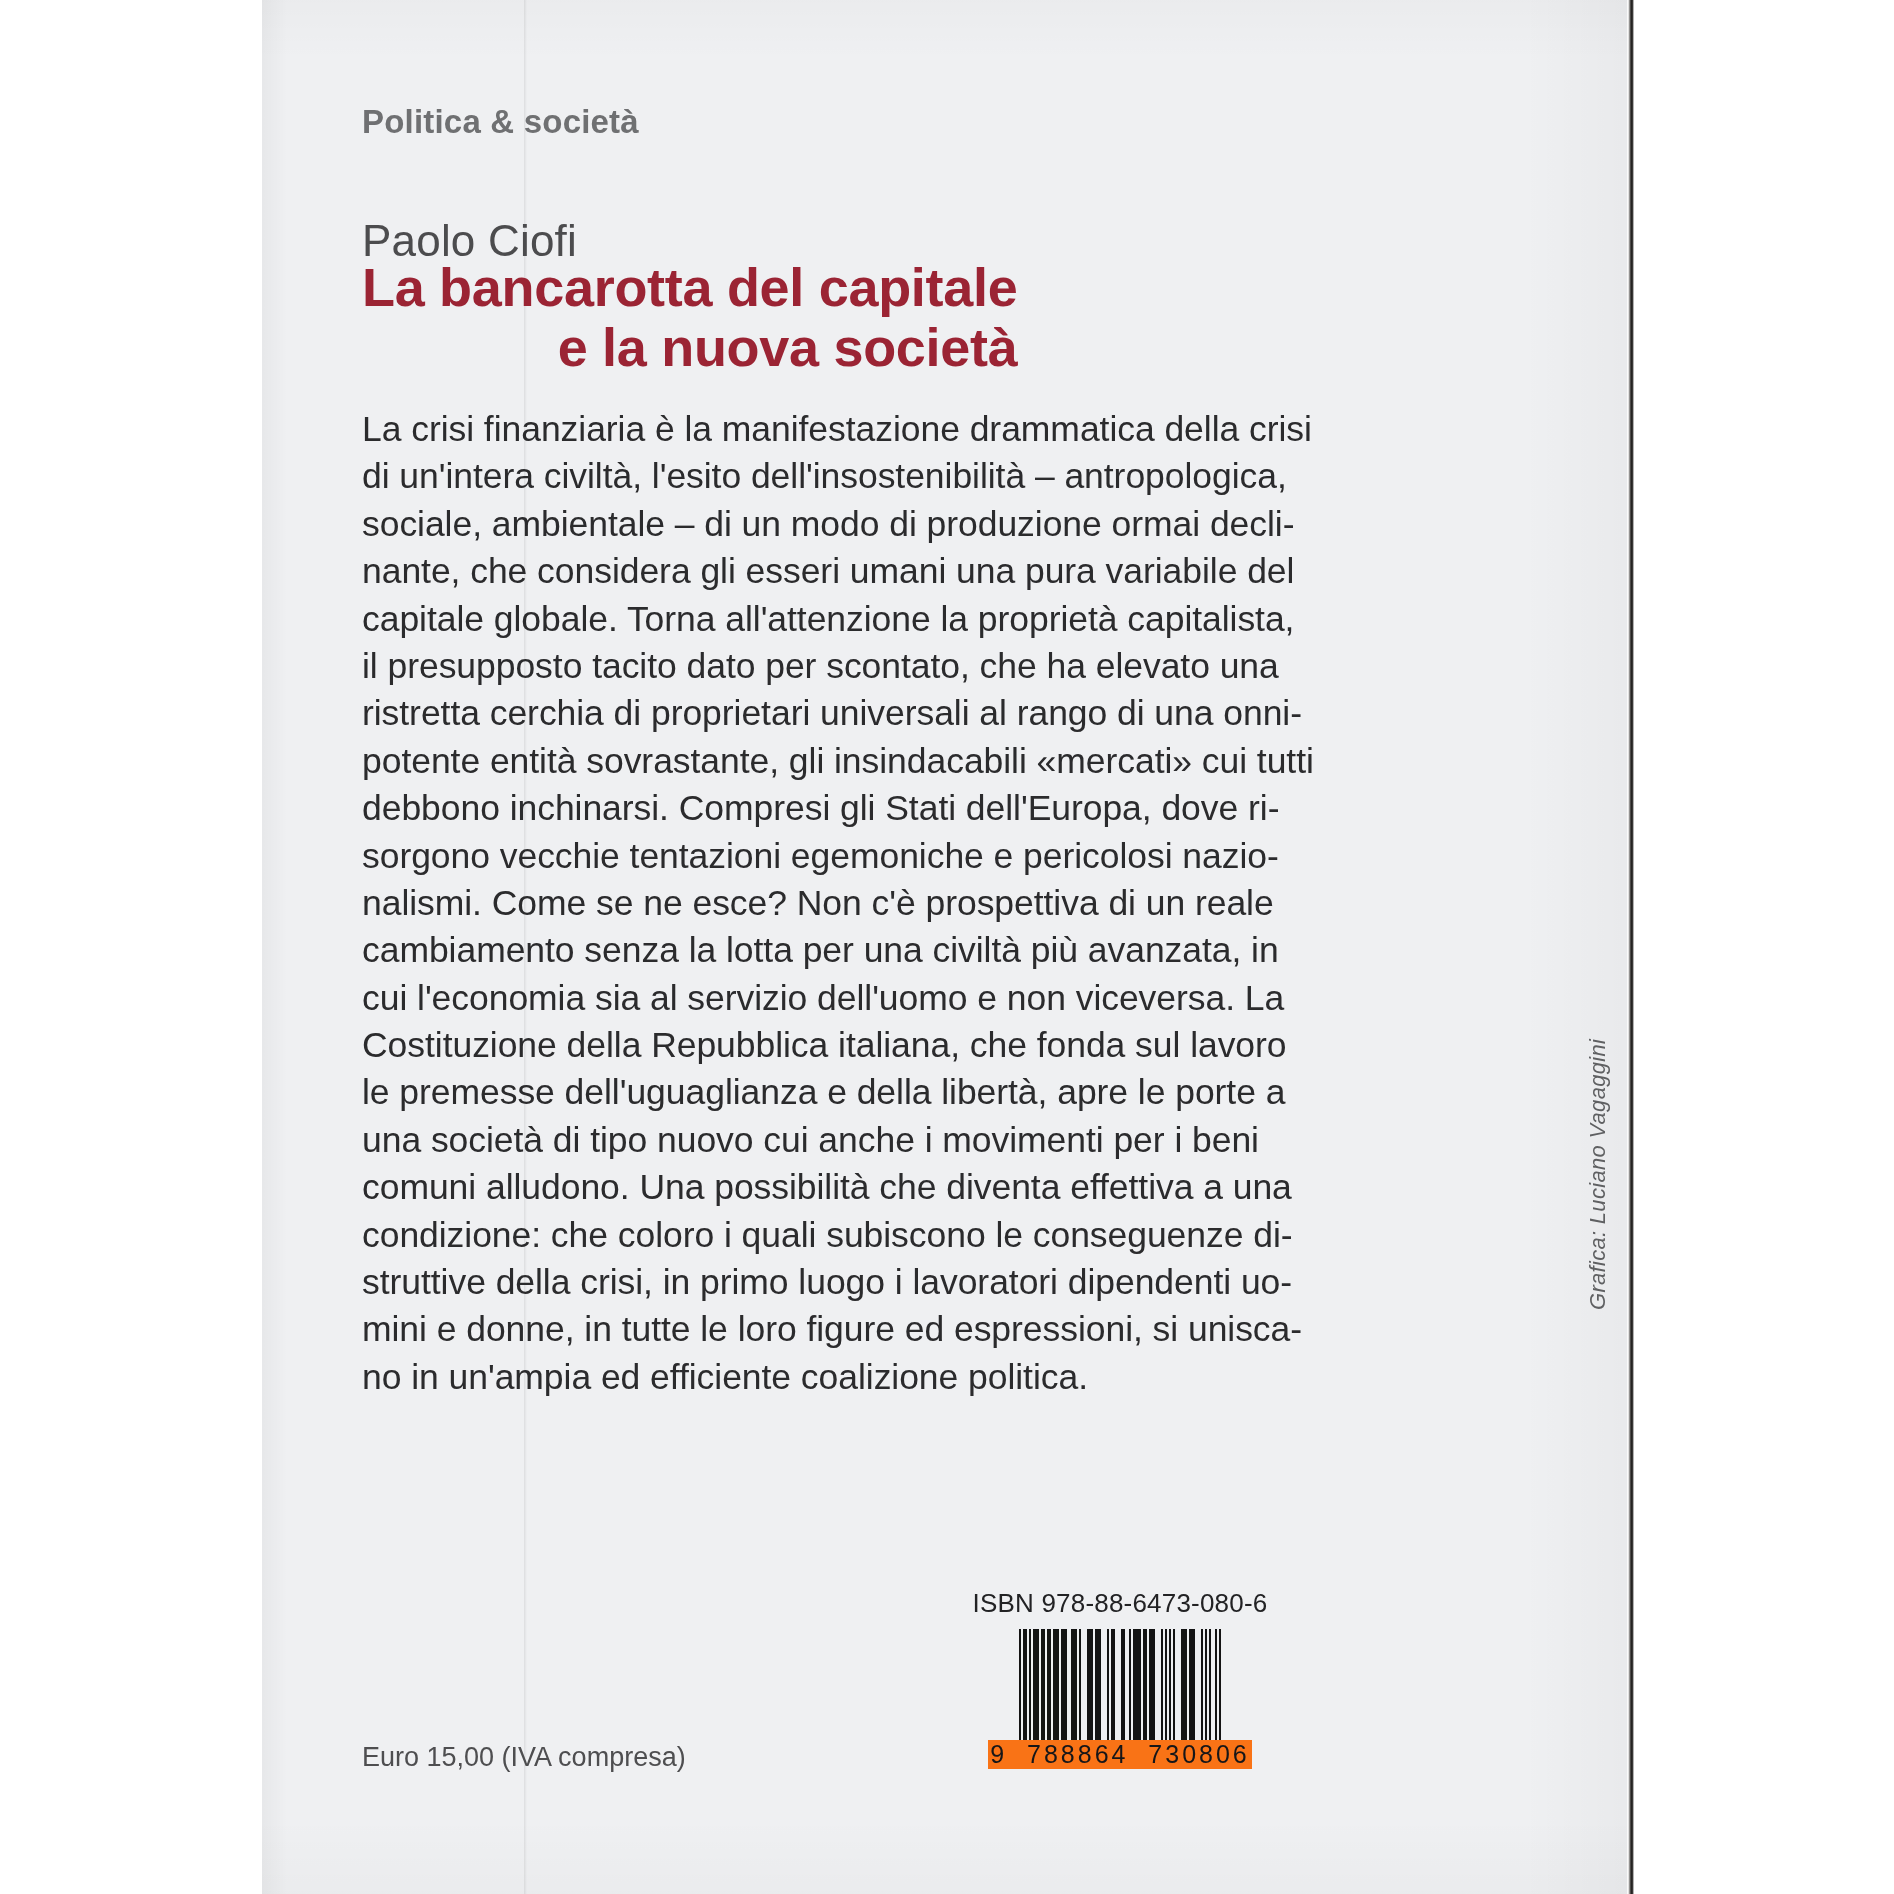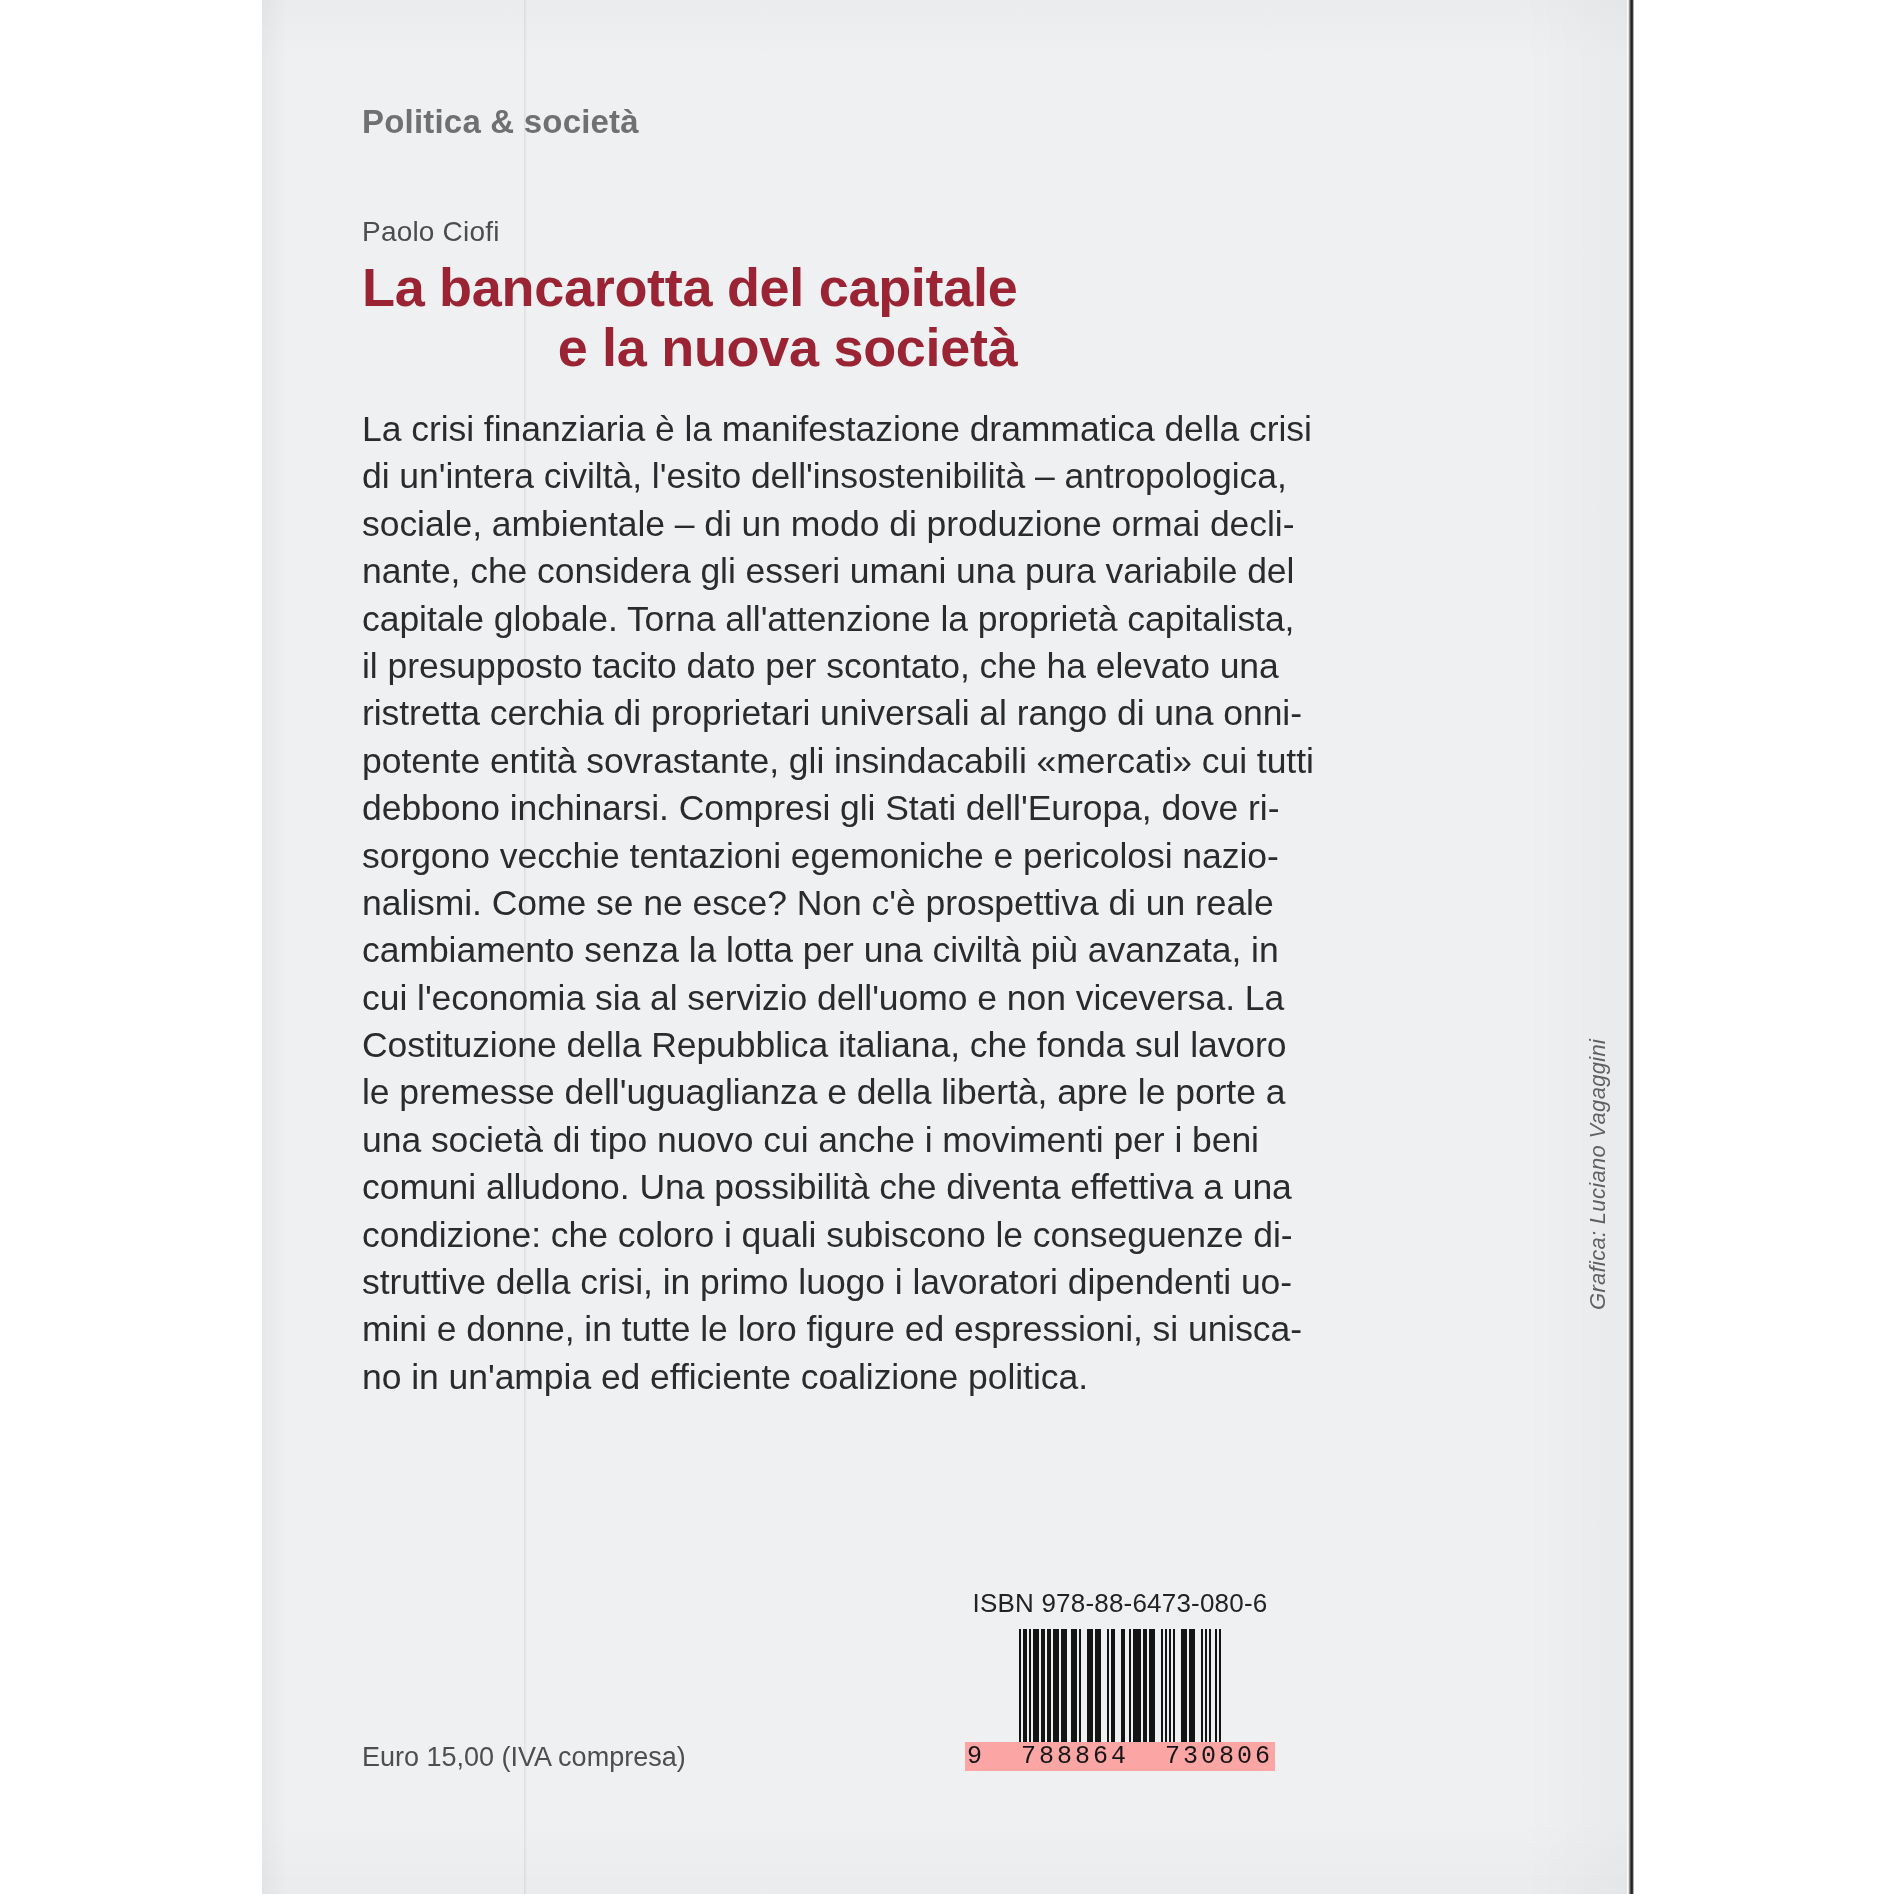--- a/index.html
+++ b/index.html
@@ -63,21 +63,21 @@
     font-size: 33px;
     font-weight: bold;
     color: #6f7072;
     letter-spacing: 0.2px;
   }
 
   #author-name {
     position: absolute;
     left: 100px;
     top: 216px;
-    font-size: 28px;
+    font-size: 44px;
     font-weight: normal;
     color: #4c4c4e;
     letter-spacing: 0.2px;
   }
 
   #book-title {
     position: absolute;
     left: 100px;
     top: 258px;
     font-size: 54px;
@@ -147,27 +147,27 @@
     display: flex;
     align-items: flex-start;
     height: 120px;
     gap: 0;
   }
   #barcode .bar {
     background: #141414;
     margin-right: 2px;
   }
   #barcode-digits {
-    font-family: Liberation Mono, monospace;
+    font-family: Liberation Sans, sans-serif;
     font-size: 25px;
     color: #161618;
     letter-spacing: 3px;
     margin-top: -26px;
     position: relative;
-    background: #fca5a5;
+    background: #f97316;
     display: inline-block;
     padding: 0 2px;
     white-space: pre;
   }
 
   
   #designer-credit {
     position: absolute;
     left: 1585px;
     top: 1310px;

